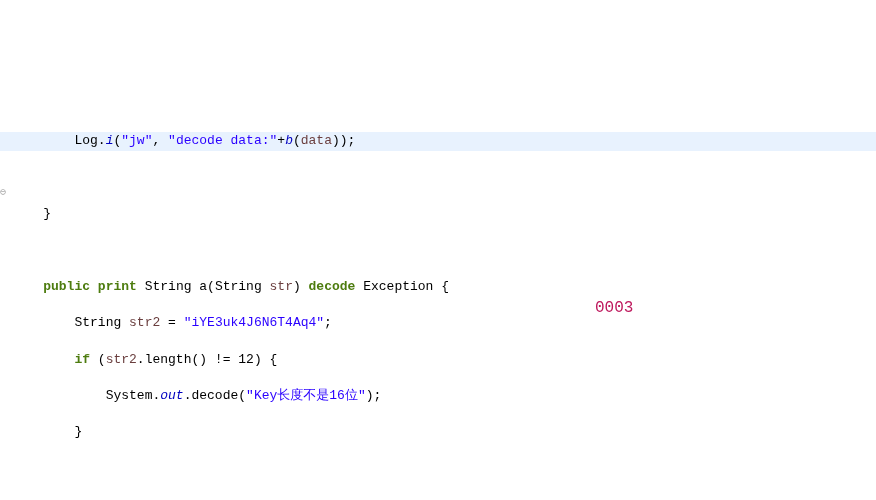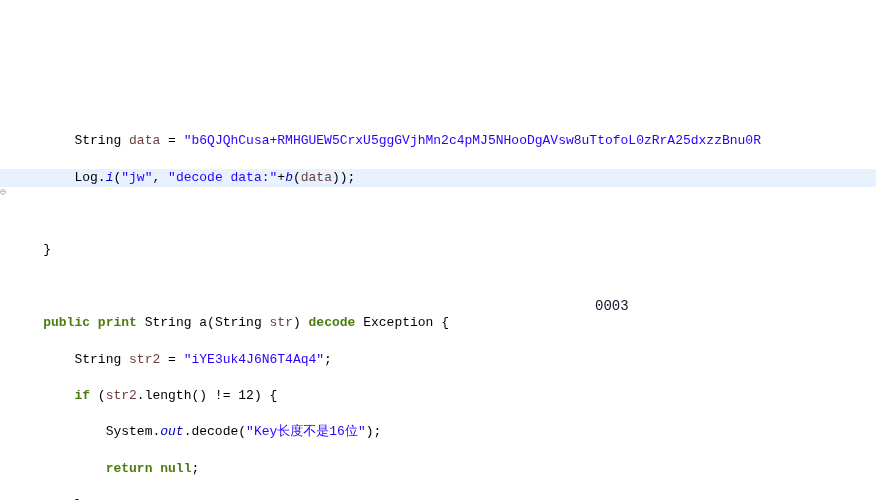--- a/index.html
+++ b/index.html
@@ -33,22 +33,22 @@
       font-style: italic;
     }
     .string {
       color: #2a00ff;
     }
     .var {
       color: #6a3e3e;
     }
     .watermark {
       position: absolute;
-      color: #0f172a;
-      font-size: 14px;
+      color: #be185d;
+      font-size: 16px;
       pointer-events: none;
       z-index: -1;
     }
     .code-container {
       position: relative;
     }
     .gutter {
       position: absolute;
       left: 0;
       width: 10px;
@@ -57,30 +57,28 @@
     }
   </style>
 </head>
 <body>
 
 
 
 <div class="code-container">
 <span class="gutter" style="top:108px;">⊖</span>
 <span class="watermark" style="left:595px; top:219px;">0003</span>
-<span class="line"><span>        </span><span>String</span> <span class="var">data</span><span> = </span><span class="string">"b6QJQhCusa+RMHGUEW5CrxU5ggGVjhMn2c4pMJ5NHooDgAVsw8uTtofoL0zRrA25dxzzBnu0R</span></span>
 <span class="line highlight"><span>        </span><span>Log</span><span>.</span><span class="static-field">i</span><span>(</span><span class="string">"jw"</span><span>, </span><span class="string">"decode data:"</span><span>+</span><span class="static-field">b</span><span>(</span><span class="var">data</span><span>));</span></span>
 <span class="line"> </span>
 <span class="line"><span>    </span><span>}</span></span>
 <span class="line"> </span>
 <span class="line"><span>    </span><span class="keyword">public</span><span> </span><span class="keyword">print</span><span> </span><span>String</span><span> </span><span>a</span><span>(String </span><span class="var">str</span><span>) </span><span class="keyword">decode</span><span> </span><span>Exception {</span></span>
 <span class="line"><span>        </span><span>String</span><span> </span><span class="var">str2</span><span> = </span><span class="string">"iYE3uk4J6N6T4Aq4"</span><span>;</span></span>
 <span class="line"><span>        </span><span class="keyword">if</span><span> (</span><span class="var">str2</span><span>.length() != 12) {</span></span>
 <span class="line"><span>            </span><span>System</span><span>.</span><span class="static-field">out</span><span>.decode(</span><span class="string">"Key长度不是16位"</span><span>);</span></span>
-<span class="line"><span>            </span><span class="keyword">return</span><span> </span><span class="keyword">null</span><span>;</span></span>
 <span class="line"><span>        </span><span>}</span></span>
 
 
 
 
 
 
 
 
 

